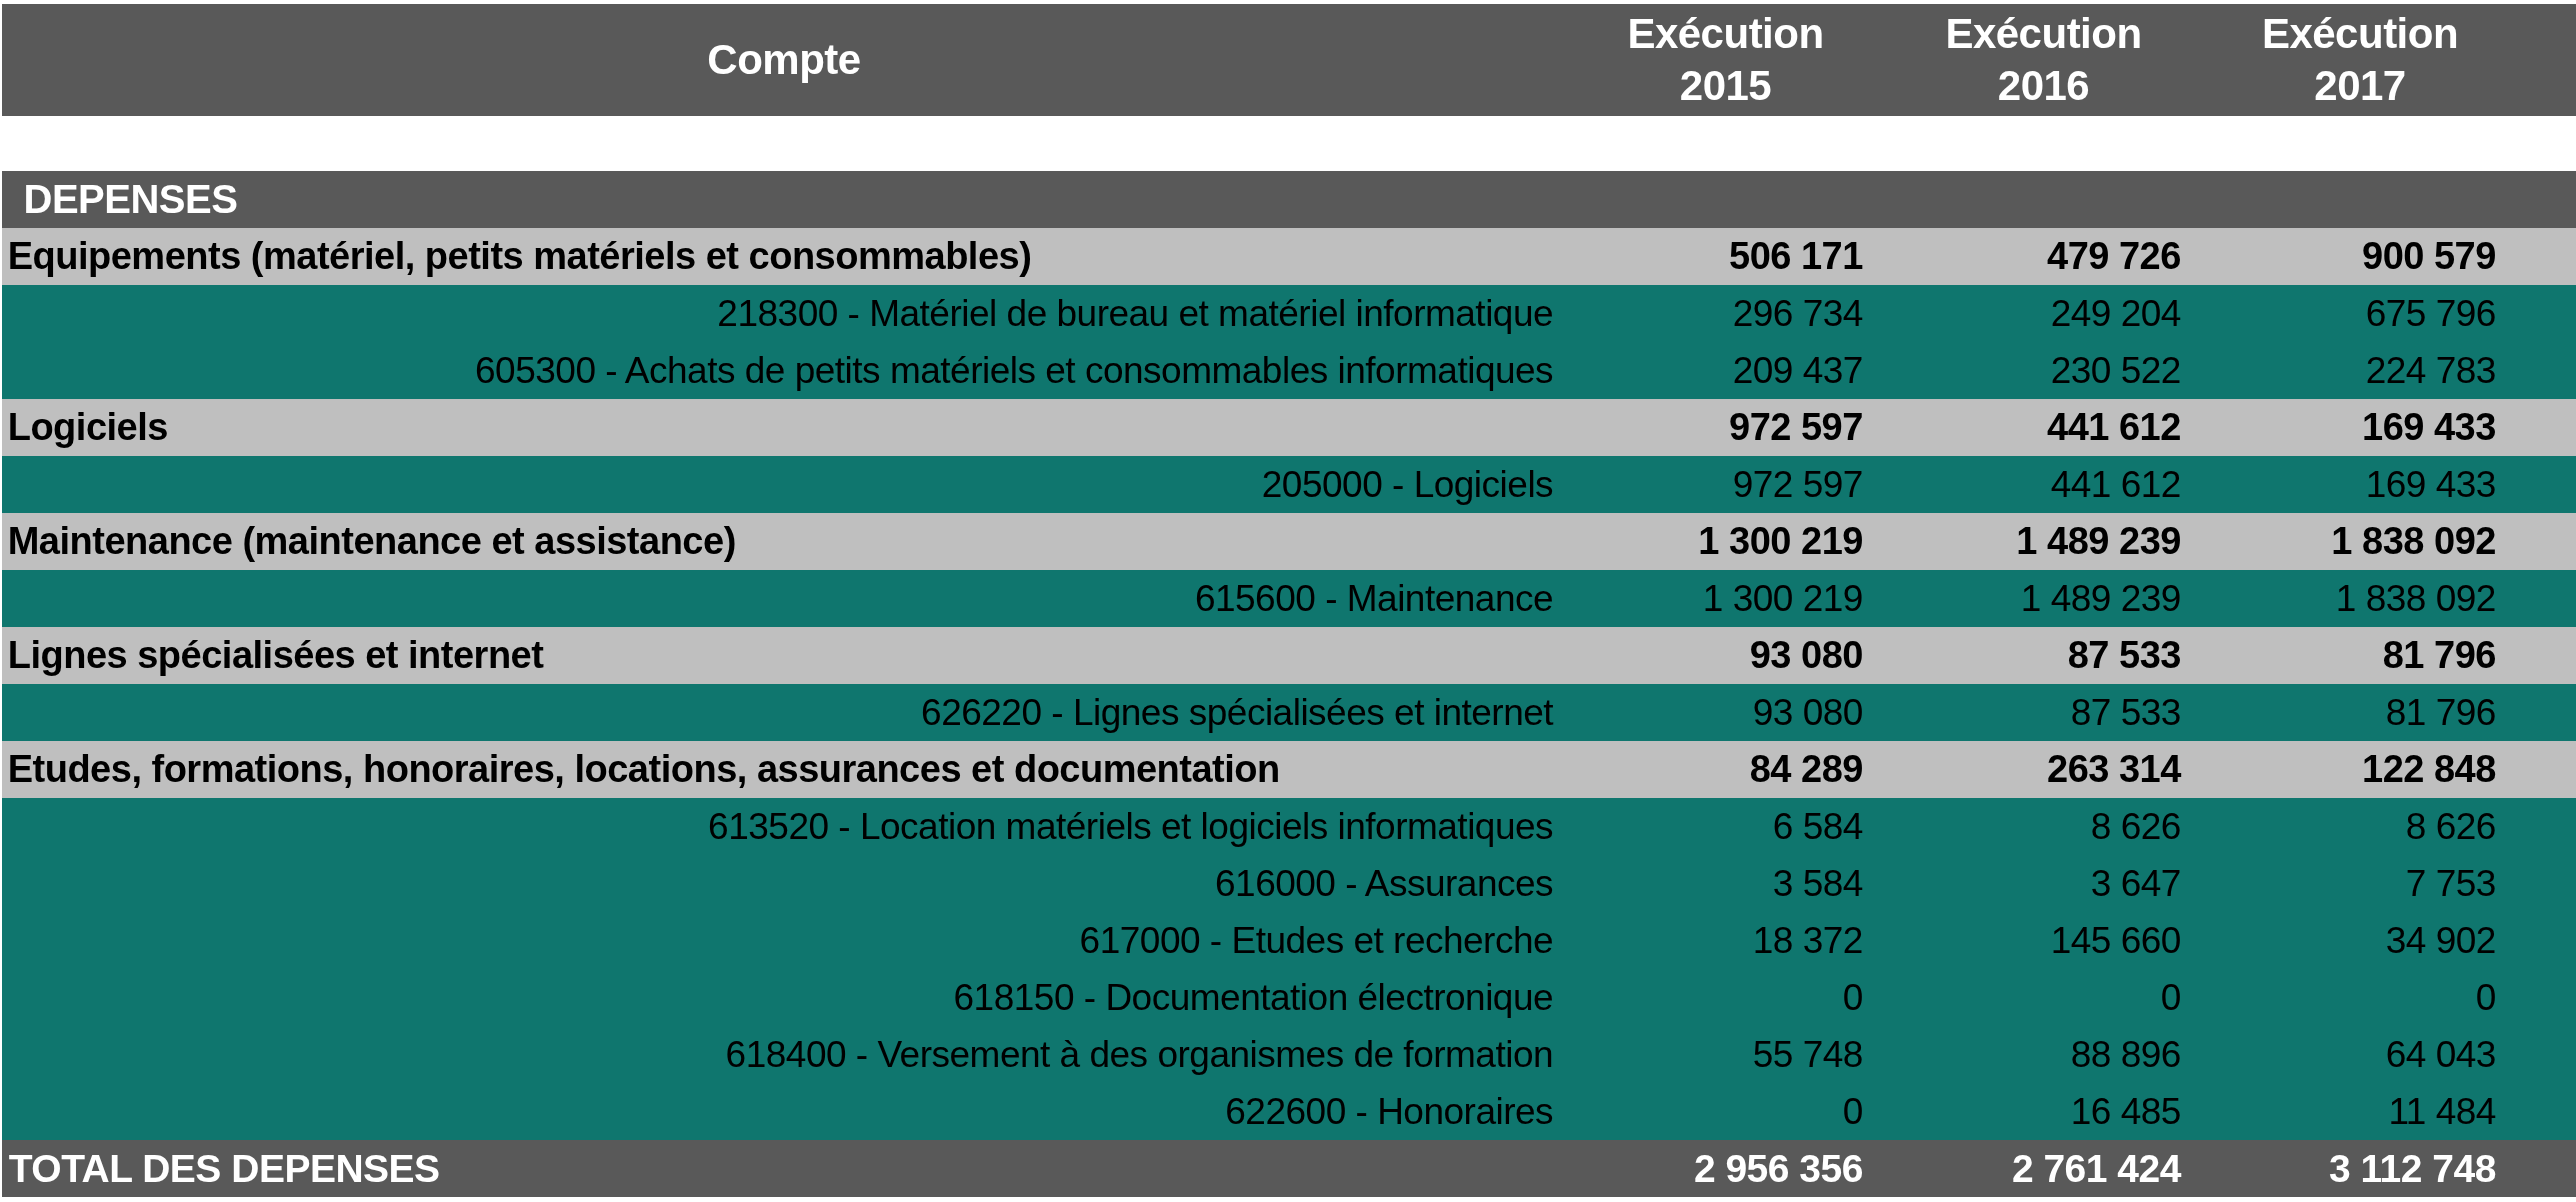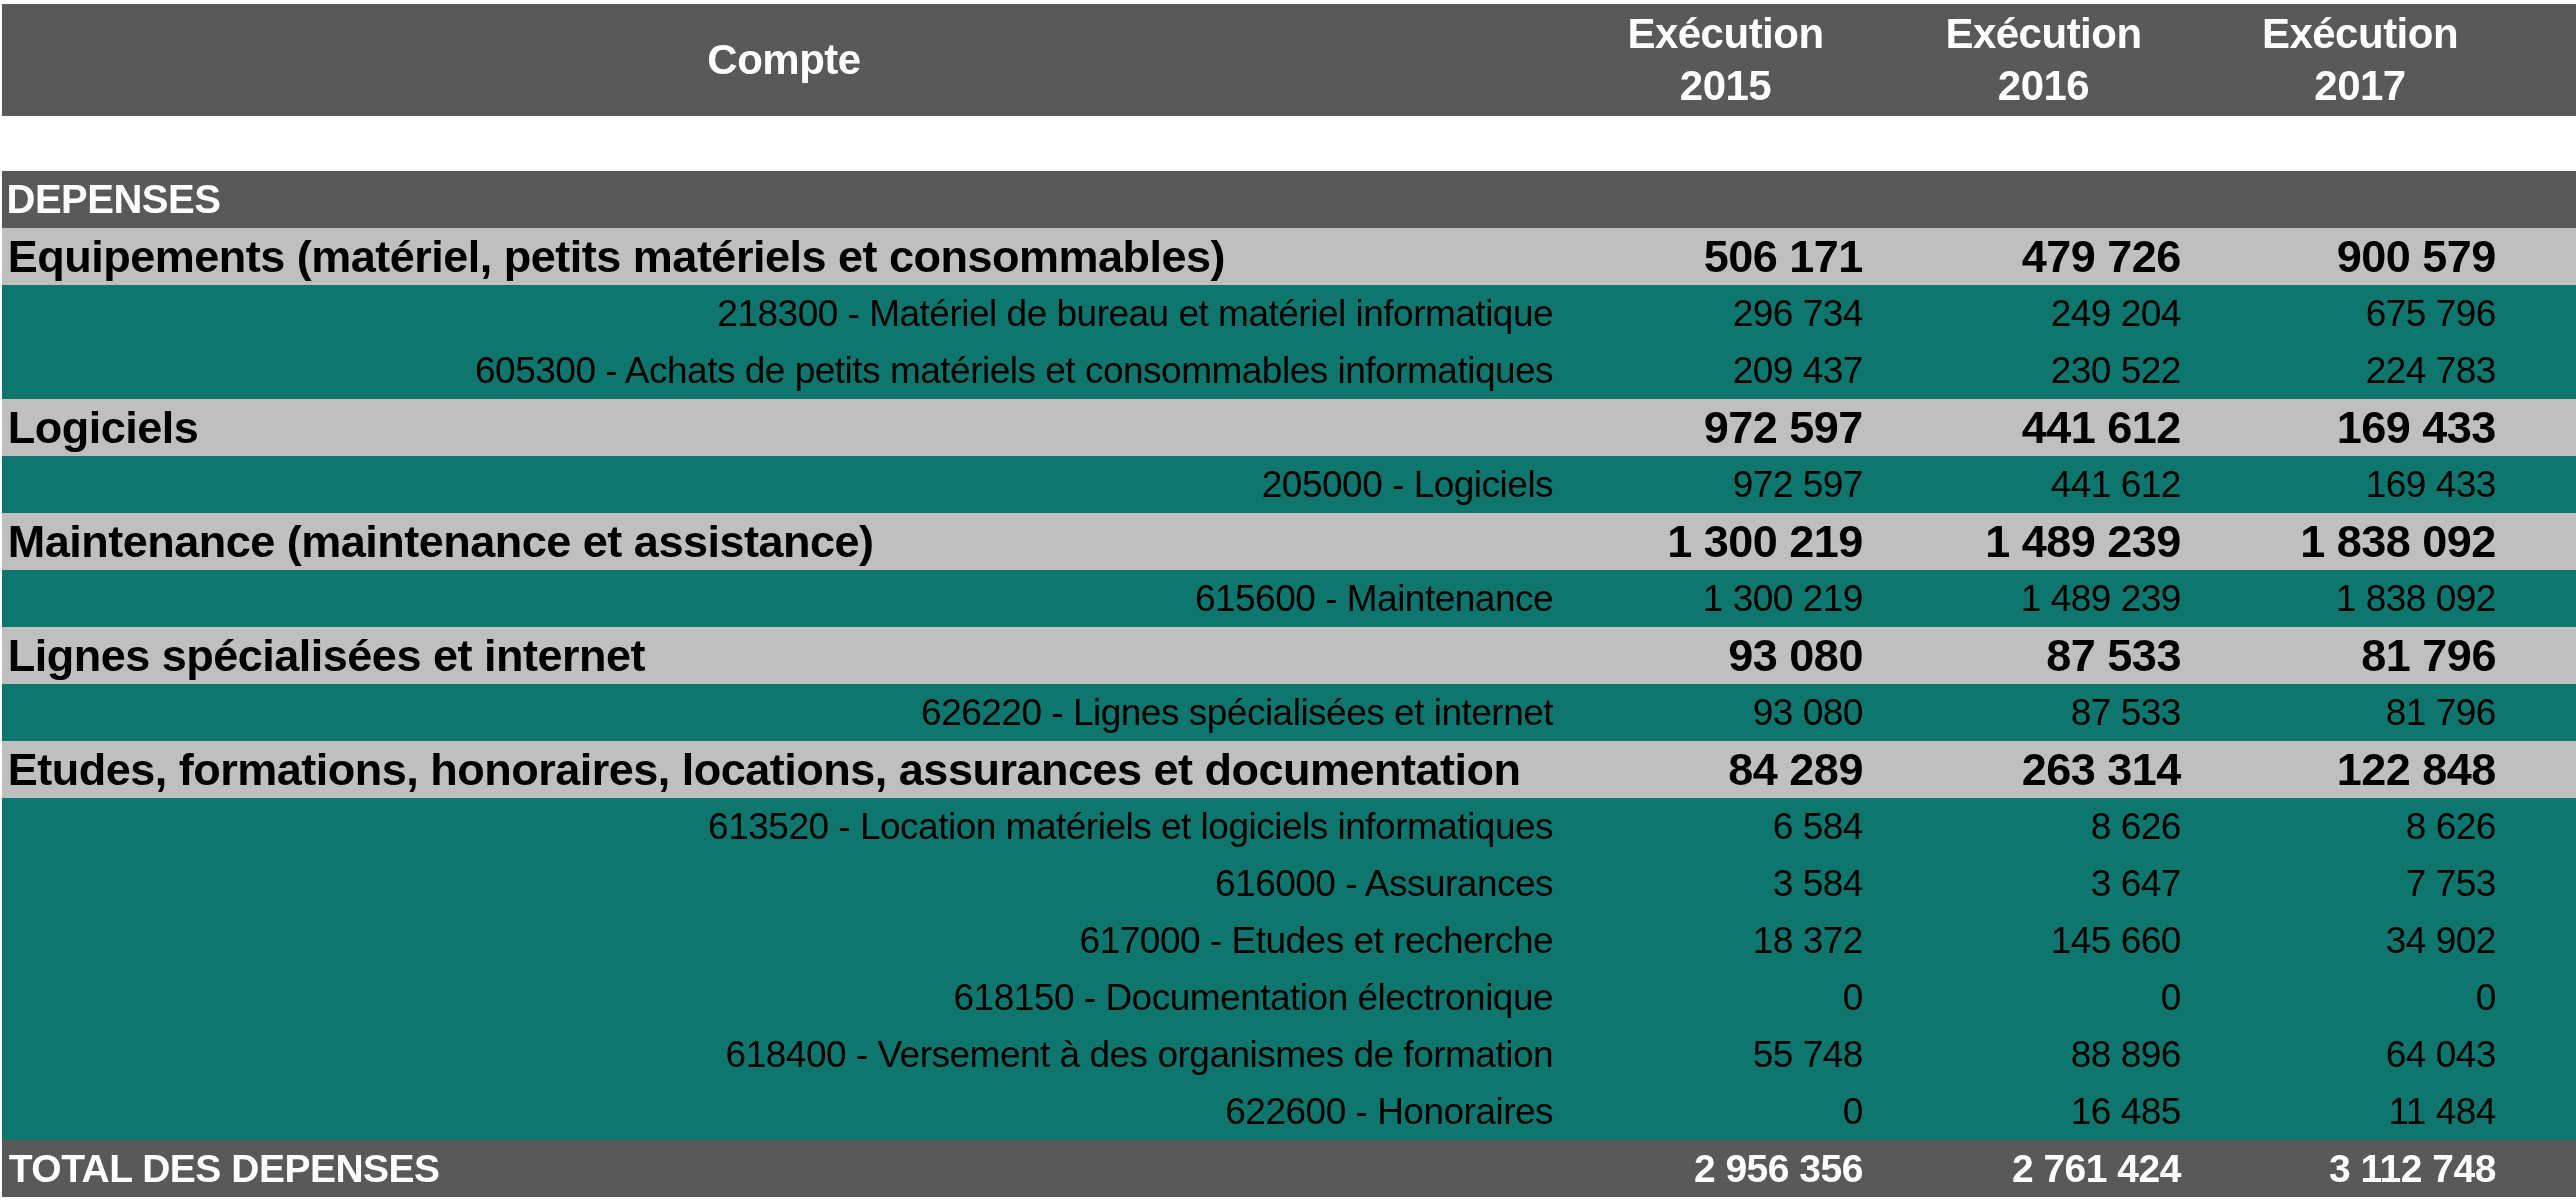--- a/index.html
+++ b/index.html
@@ -58,27 +58,27 @@
     overflow: hidden;
   }
   td.cell-value { text-align: right; padding-right: 21.6px; }
 
   tr.row-section td {
     background: #595959;
     color: #ffffff;
     font-weight: bold;
     font-size: 40px;
   }
-  tr.row-section td.cell-label { text-align: left; padding-left: 5px; }
+  tr.row-section td.cell-label { text-align: left; padding-left: 22px; }
 
   tr.row-category td {
     background: #bfbfbf;
     color: #000000;
     font-weight: bold;
-    font-size: 45px;
+    font-size: 38px;
   }
   tr.row-category td.cell-label { text-align: left; padding-left: 6.2px; }
 
   tr.row-detail td {
     background: #0f766e;
     color: #000000;
     font-weight: normal;
   }
   tr.row-detail td.cell-label { text-align: right; padding-right: 13.4px; }
 

